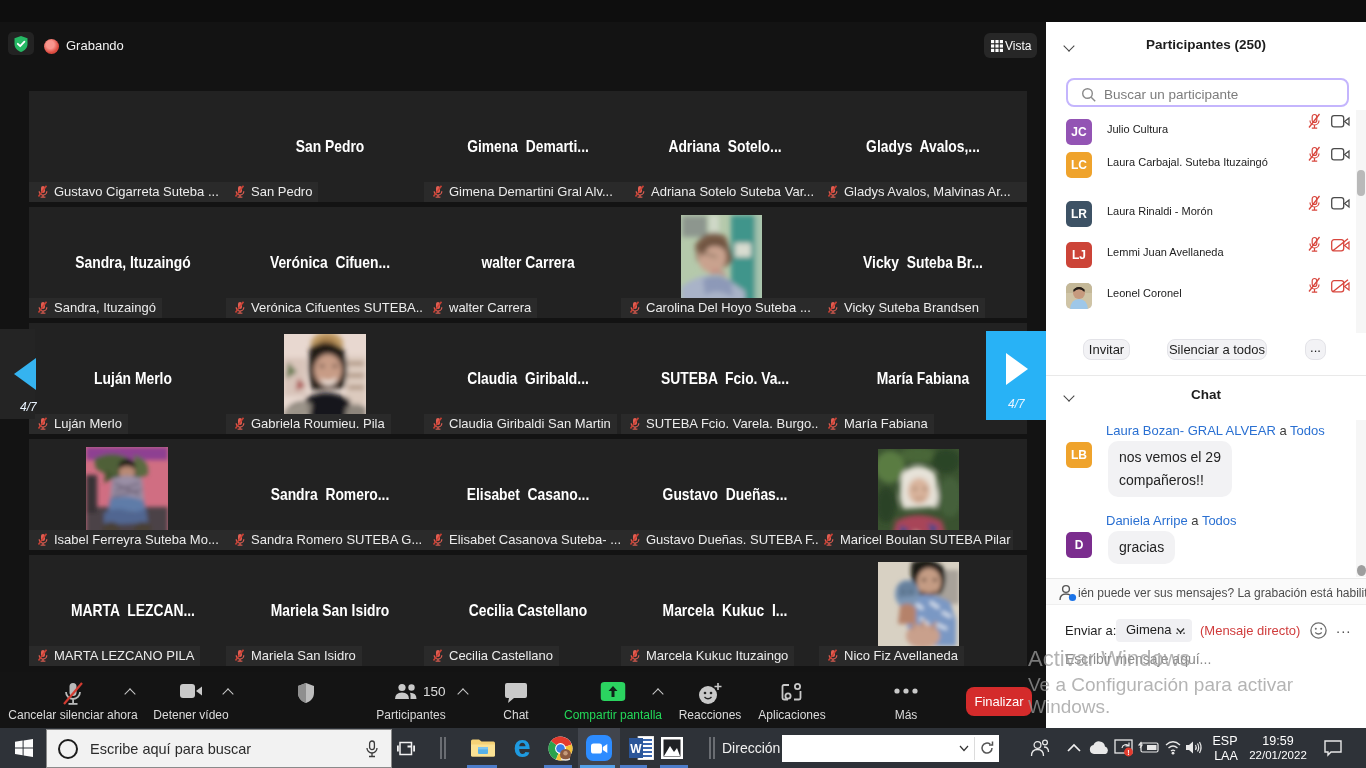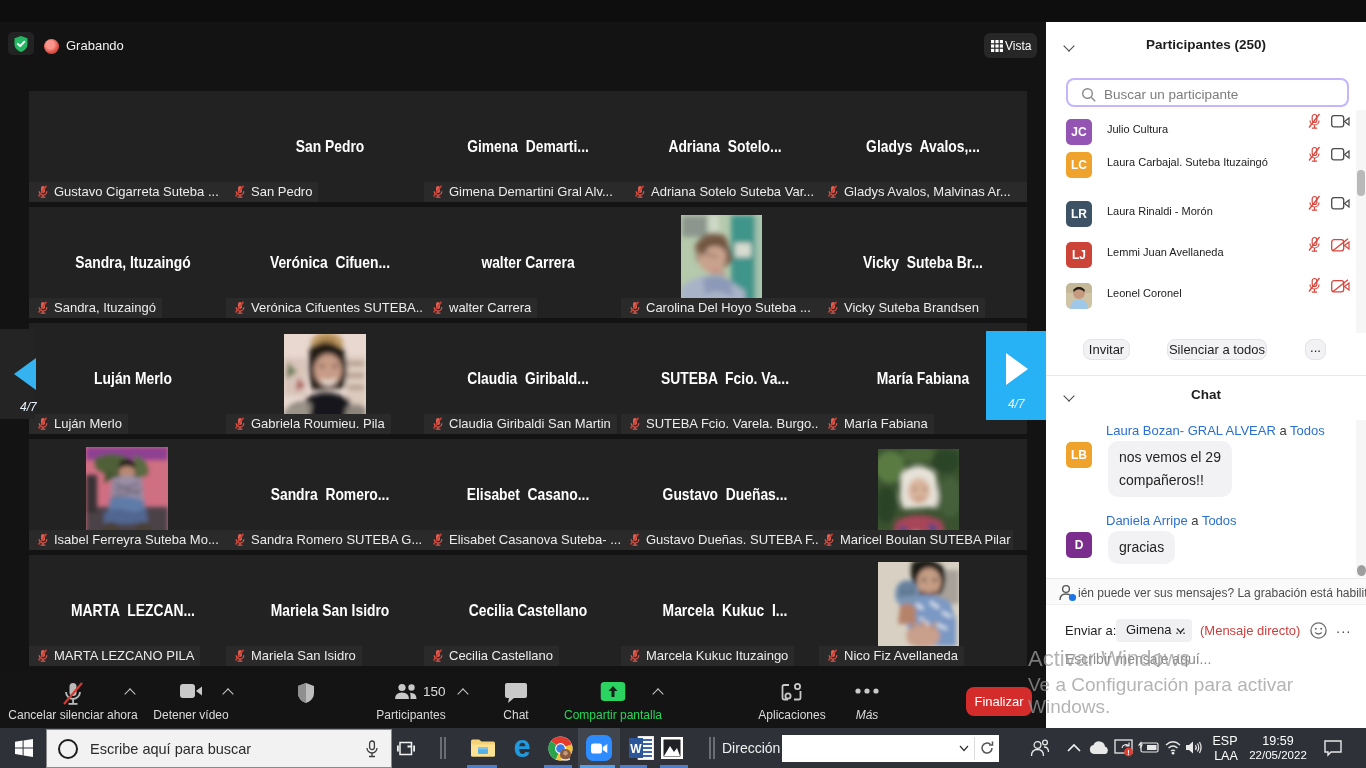--- a/index.html
+++ b/index.html
@@ -578,32 +578,42 @@
         <div class="lab" style="color:#dcdcdc;">Chat</div>
       </div>
 <div class="titem" style="left:543px;width:140px;">
         <div class="ic"><svg width="25" height="19" viewBox="0 0 25 19">
             <rect x="0" y="0" width="25" height="19" rx="4" fill="#2bd460"></rect>
             <path d="M12.5 4 L17 9 H14 V15 H11 V9 H8 Z" fill="#10241a"></path>
           </svg></div>
         <div class="lab" style="color:#23d959;">Compartir pantalla</div>
       </div>
       <div class="chev" style="left:654px;"></div>
+<div class="titem" style="left:660px;width:100px;">
+        <div class="ic"><svg width="26" height="24" viewBox="0 0 26 24">
+            <circle cx="11" cy="13" r="9" fill="#c9c9c9"></circle>
+            <circle cx="8" cy="11" r="1.3" fill="#232323"></circle>
+            <circle cx="14" cy="11" r="1.3" fill="#232323"></circle>
+            <path d="M7.5 15 Q11 18.5 14.5 15" stroke="#232323" stroke-width="1.4" fill="none"></path>
+            <path d="M21 1 V8 M17.5 4.5 H24.5" stroke="#c9c9c9" stroke-width="1.6"></path>
+          </svg></div>
+        <div class="lab" style="color:#dcdcdc;">Reacciones</div>
+      </div>
 <div class="titem" style="left:737px;width:110px;">
         <div class="ic"><svg width="24" height="22" viewBox="0 0 24 22">
             <g fill="none" stroke="#c9c9c9" stroke-width="1.8">
               <path d="M9 3 H4 Q2.5 3 2.5 4.5 V16 Q2.5 17.5 4 17.5 H8"></path>
               <path d="M14 17.5 H19 Q20.5 17.5 20.5 16 V9"></path>
               <circle cx="17.5" cy="4.5" r="2.6"></circle>
               <circle cx="8" cy="14" r="2.6"></circle>
             </g>
           </svg></div>
         <div class="lab" style="color:#dcdcdc;">Aplicaciones</div>
       </div>
-<div class="titem" style="left:837px;width:60px;font-style:italic;">
+<div class="titem" style="left:876px;width:60px;">
         <div class="ic"><svg width="28" height="10" viewBox="0 0 28 10">
             <g fill="#c9c9c9">
               <circle cx="5" cy="5" r="2.6"></circle>
               <circle cx="14" cy="5" r="2.6"></circle>
               <circle cx="23" cy="5" r="2.6"></circle>
             </g>
           </svg></div>
         <div class="lab" style="color:#dcdcdc;">Más</div>
       </div>
 <div id="finalizar">Finalizar</div>
@@ -878,18 +888,18 @@
         <path d="M1 5 H4 L8 1.5 V13.5 L4 10 H1 Z" fill="#e8e8e8"></path>
         <g fill="none" stroke="#e8e8e8" stroke-width="1.2">
           <path d="M10.5 5 Q12 7.5 10.5 10"></path>
           <path d="M12.5 3.5 Q14.8 7.5 12.5 11.5"></path>
           <path d="M14.5 2 Q17.6 7.5 14.5 13"></path>
         </g>
       </svg>
 <div class="traytxt" style="left:1212px;top:6px;width:26px;">ESP</div>
 <div class="traytxt" style="left:1212px;top:21px;width:28px;">LAA</div>
 <div class="traytxt" style="left:1250px;top:6px;width:56px;">19:59</div>
-<div class="traytxt" style="left:1247px;top:21px;width:62px;font-size:11.5px;">22/05/2022</div>
+<div class="traytxt" style="left:1247px;top:21px;width:62px;font-size:11.5px;">22/01/2022</div>
 <svg style="position:absolute;left:1323px;top:11px;" width="20" height="18" viewBox="0 0 20 18">
         <path d="M2 2 H18 V13 H8 L5 16 V13 H2 Z" fill="none" stroke="#e8e8e8" stroke-width="1.4"></path>
       </svg>
     </div>
 </div>
 
 </body></html>

